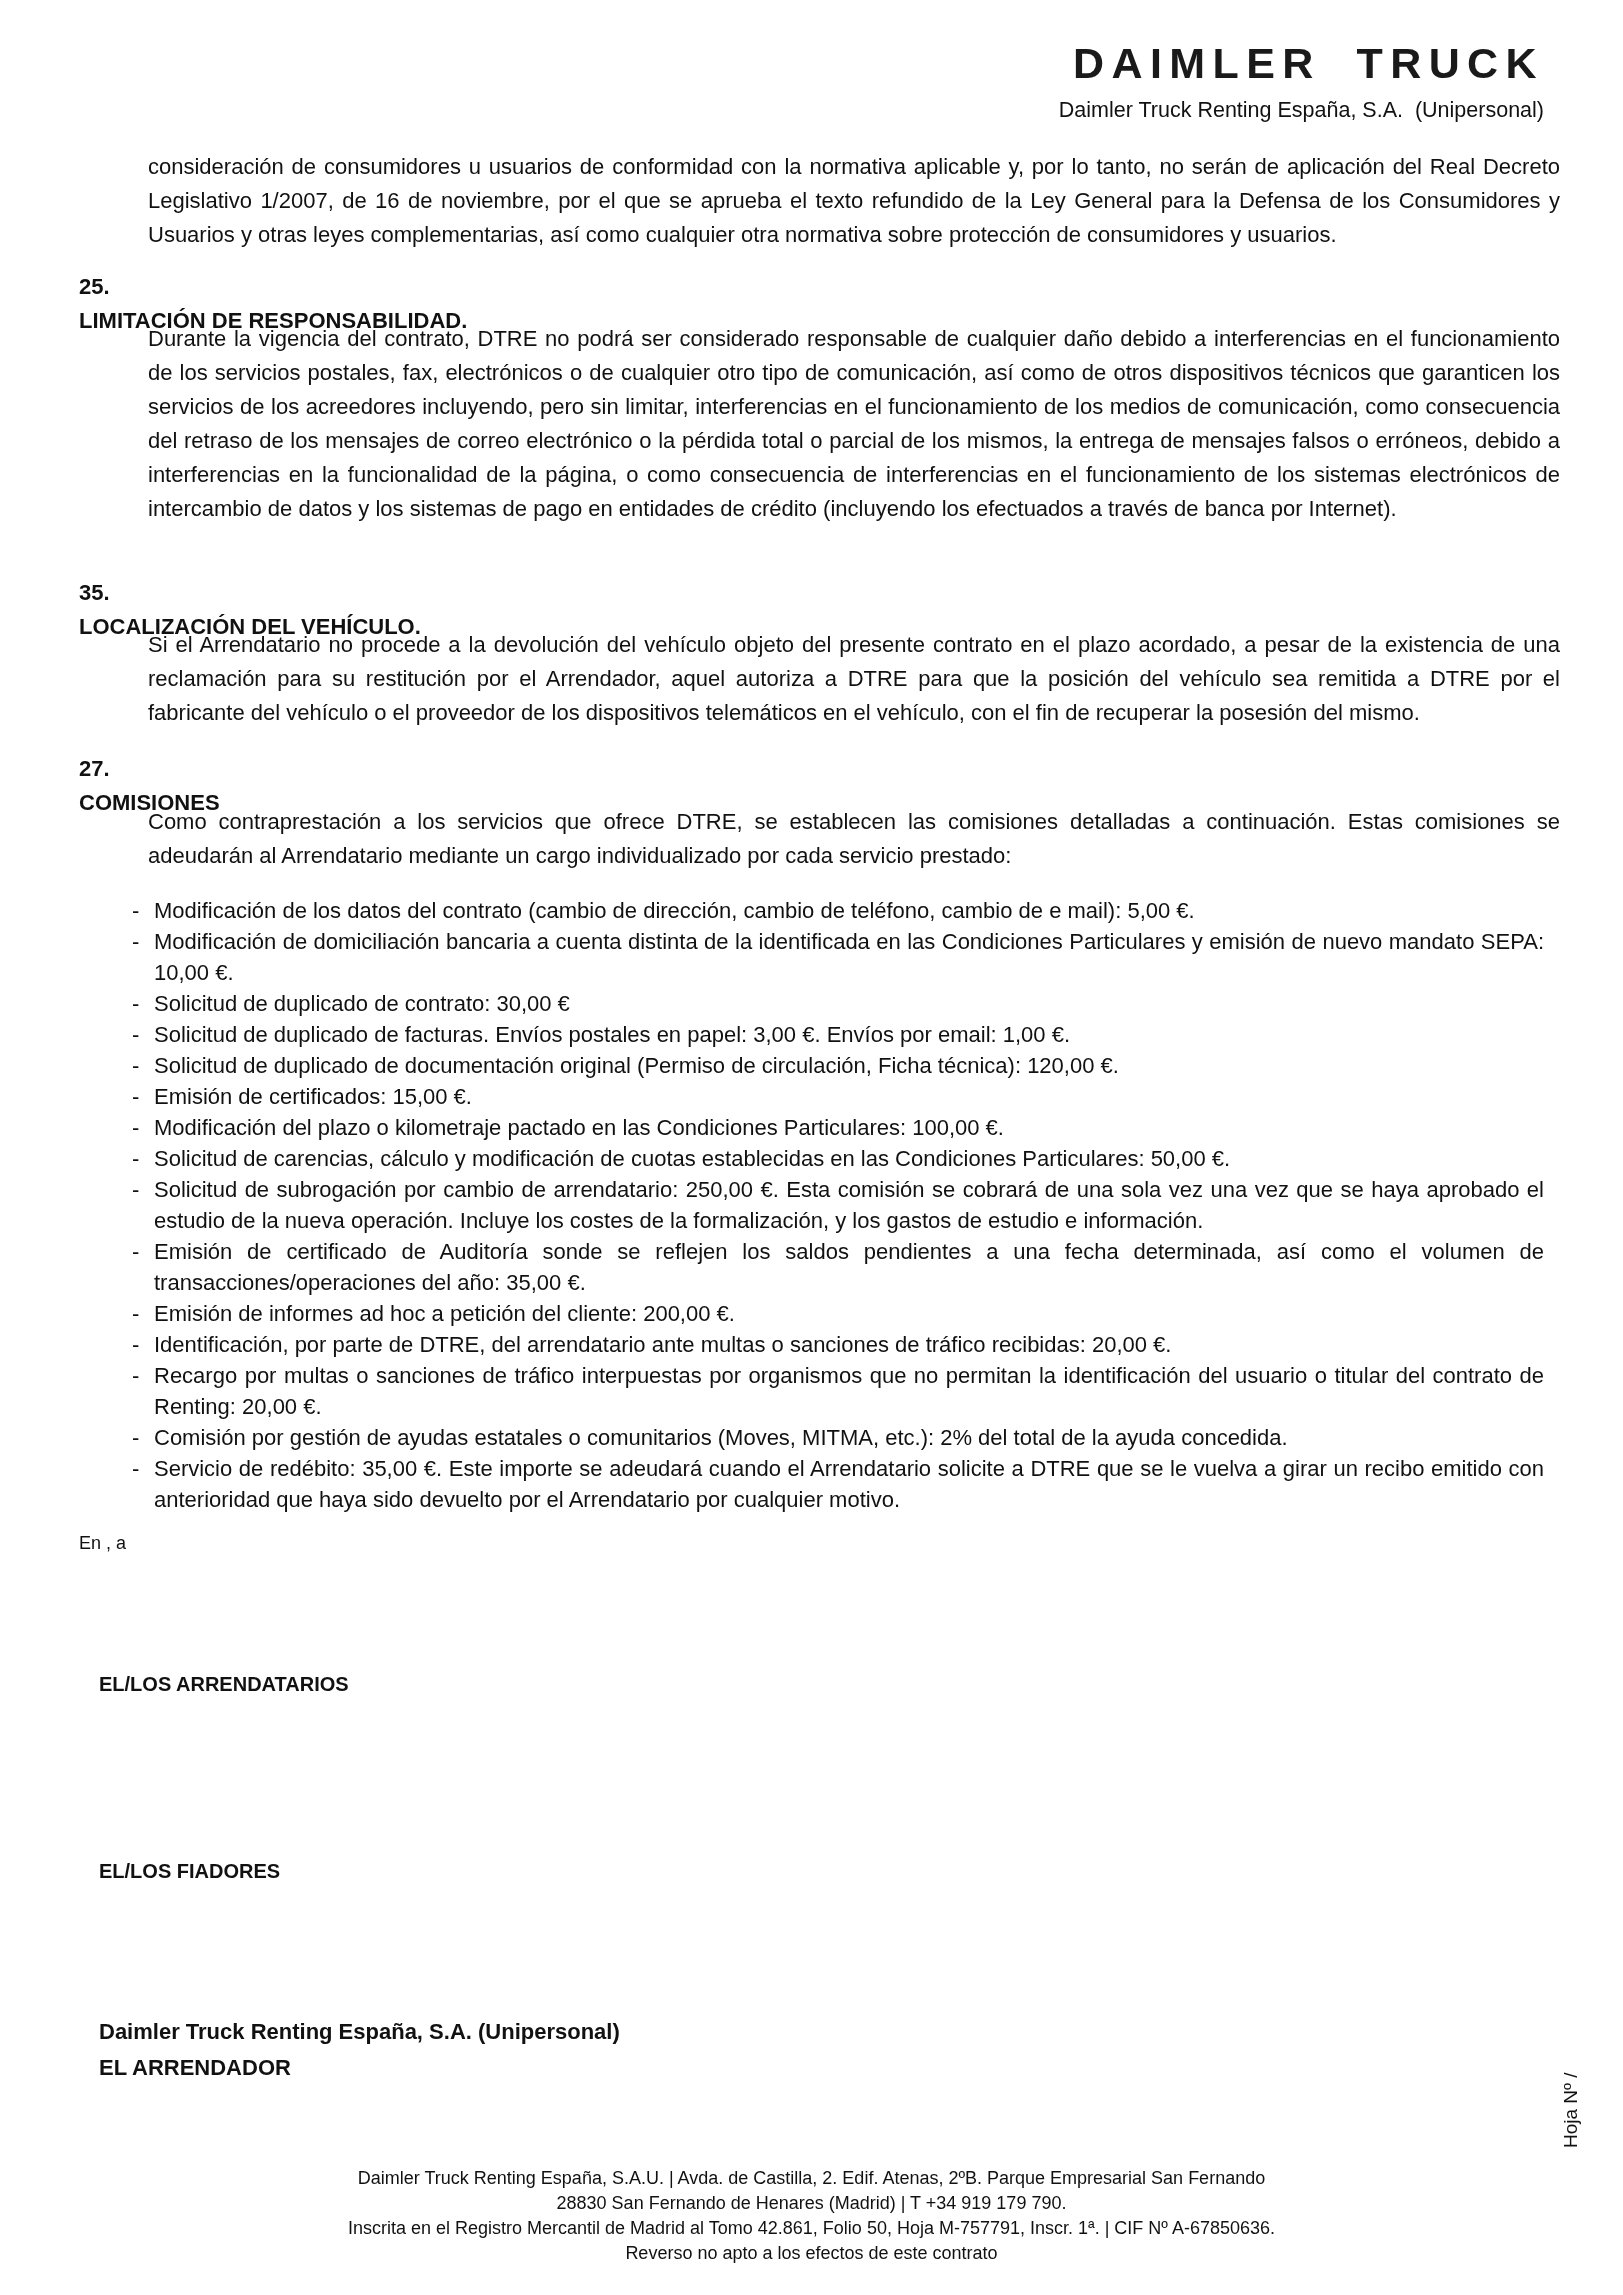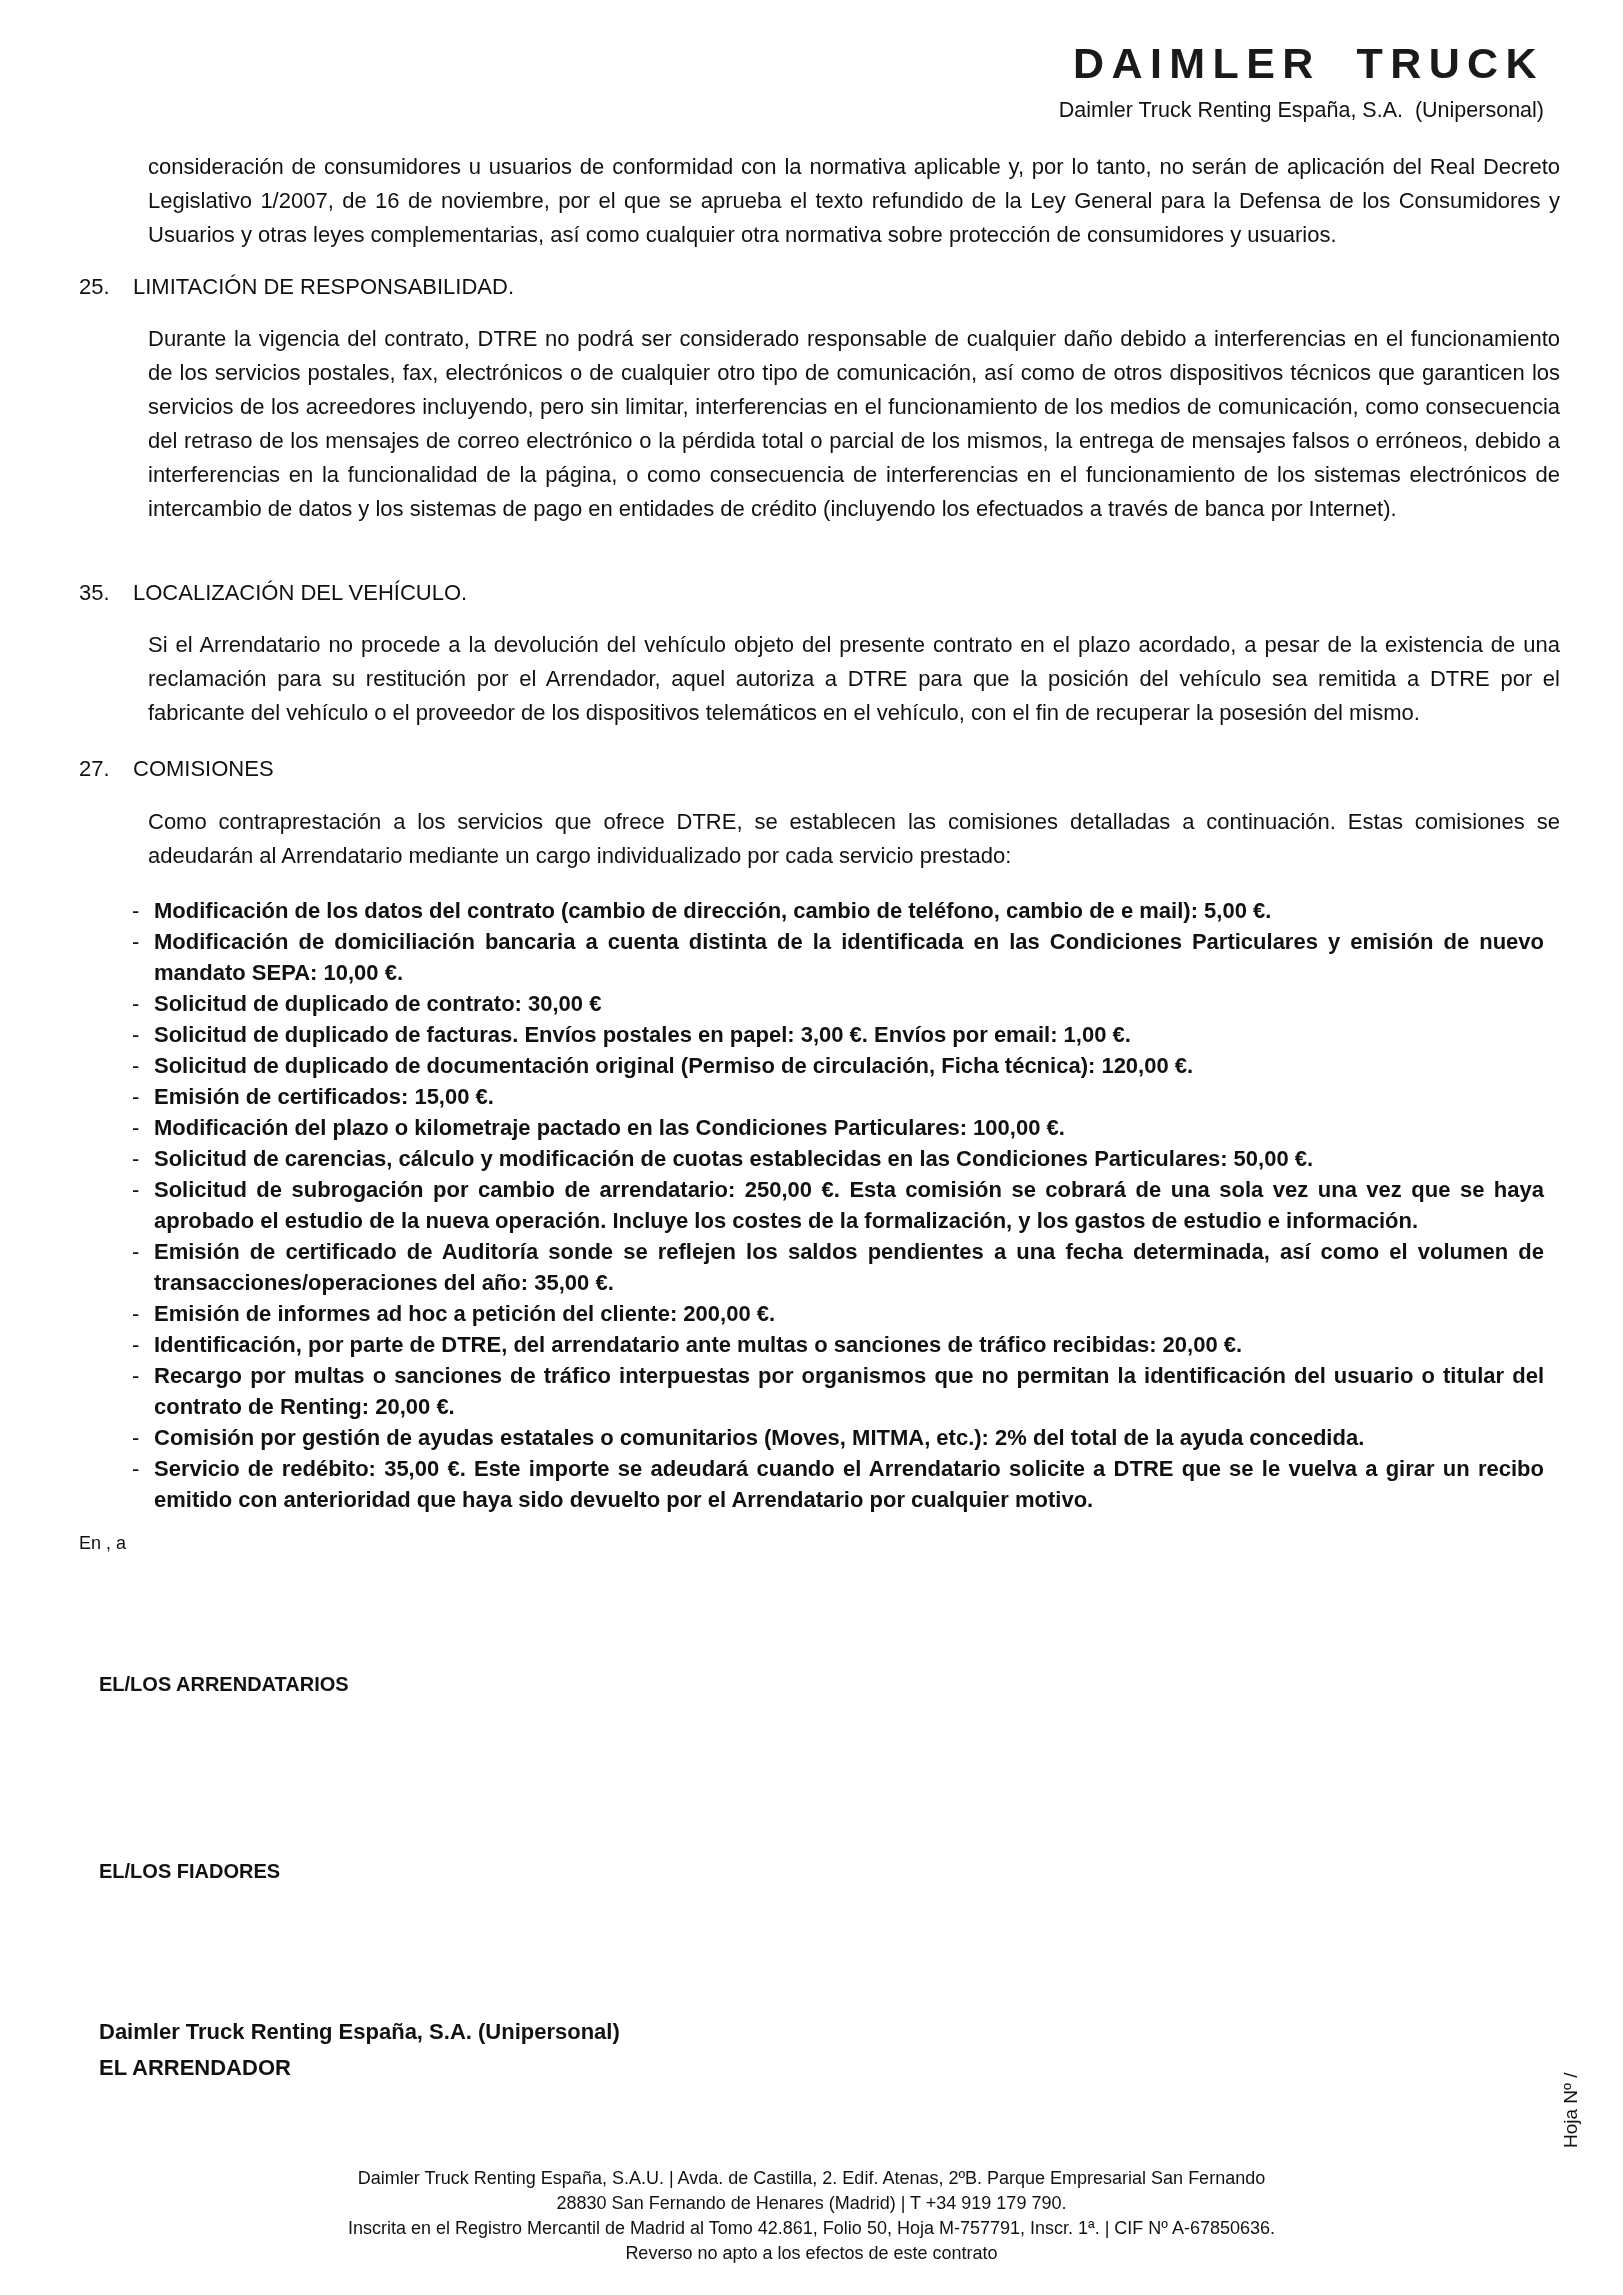--- a/index.html
+++ b/index.html
@@ -52,22 +52,23 @@
     color: #111111;
     margin-left: 16px;
   }
   .section-heading {
     position: absolute;
     left: 79px;
     width: 1466px;
     display: flex;
     font-size: 22px;
     line-height: 34px;
-    font-weight: 400;
-    color: #111111;
+    font-weight: 700;
+    color: #111111;
+    flex-direction: column;
   }
   .section-heading .sec-num {
     width: 54px;
     flex: none;
   }
 
   
   .commission-list {
     position: absolute;
     left: 132px;
@@ -79,21 +80,20 @@
   .li {
     display: flex;
   }
   .dash {
     width: 22px;
     flex: none;
   }
   .li-text {
     flex: 1;
     text-align: justify;
-    font-weight: bold;
   }
 
   
   .en-a {
     position: absolute;
     left: 79px;
     top: 1526px;
     font-size: 18px;
     line-height: 34px;
   }

